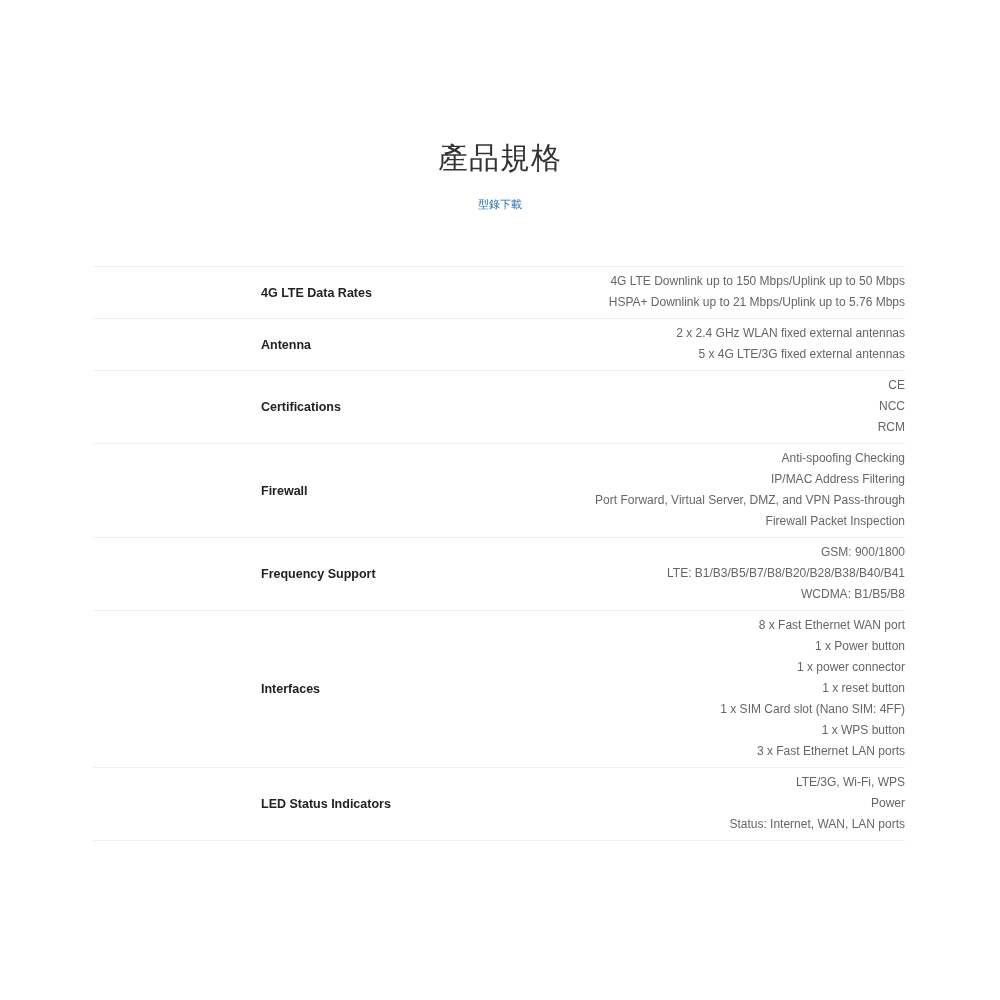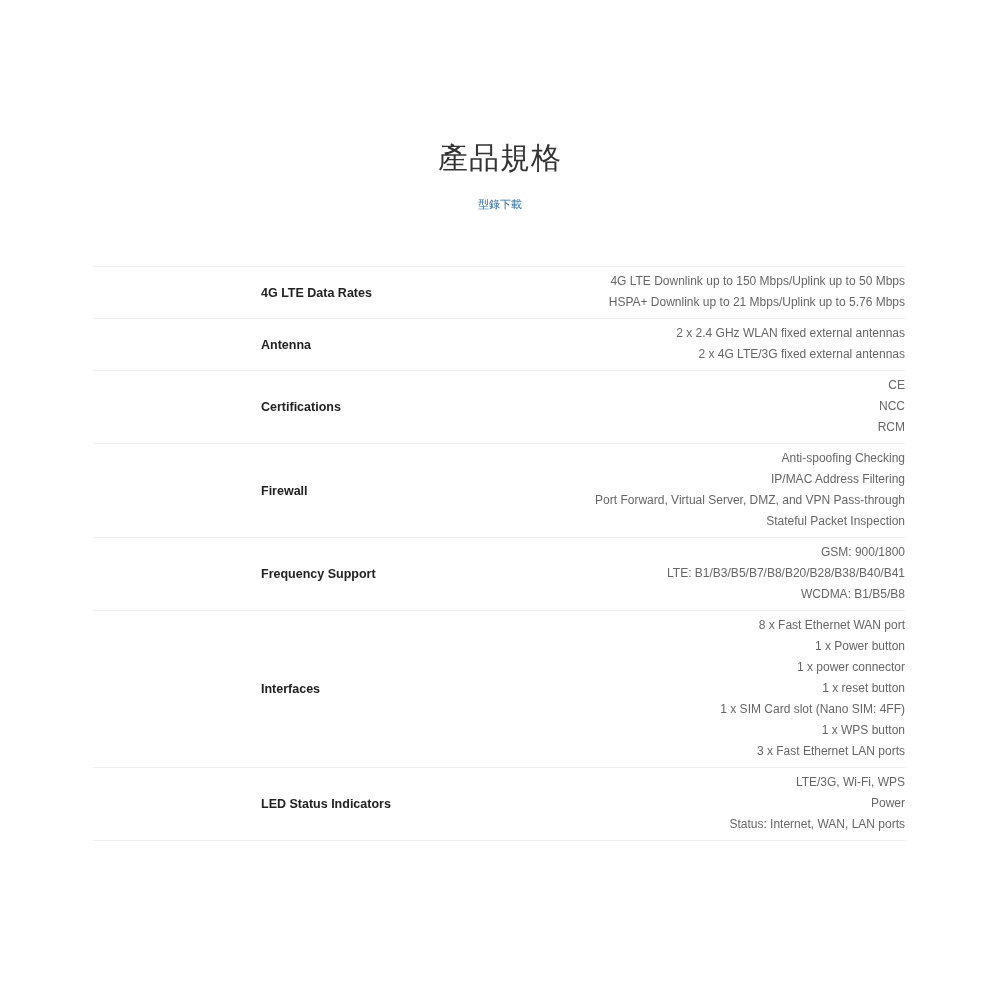--- a/index.html
+++ b/index.html
@@ -93,38 +93,38 @@
       <td class="spec-label">4G LTE Data Rates</td>
       <td class="spec-values">
         <div class="spec-value-line">4G LTE Downlink up to 150 Mbps/Uplink up to 50 Mbps</div>
         <div class="spec-value-line">HSPA+ Downlink up to 21 Mbps/Uplink up to 5.76 Mbps</div>
       </td>
     </tr>
     <tr class="spec-row">
       <td class="spec-label">Antenna</td>
       <td class="spec-values">
         <div class="spec-value-line">2 x 2.4 GHz WLAN fixed external antennas</div>
-        <div class="spec-value-line">2 x 4G LTE/3G fixed external antennas</div>
+        <div class="spec-value-line">5 x 4G LTE/3G fixed external antennas</div>
       </td>
     </tr>
     <tr class="spec-row">
       <td class="spec-label">Certifications</td>
       <td class="spec-values">
         <div class="spec-value-line">CE</div>
         <div class="spec-value-line">NCC</div>
         <div class="spec-value-line">RCM</div>
       </td>
     </tr>
     <tr class="spec-row">
       <td class="spec-label">Firewall</td>
       <td class="spec-values">
         <div class="spec-value-line">Anti-spoofing Checking</div>
         <div class="spec-value-line">IP/MAC Address Filtering</div>
         <div class="spec-value-line">Port Forward, Virtual Server, DMZ, and VPN Pass-through</div>
-        <div class="spec-value-line">Stateful Packet Inspection</div>
+        <div class="spec-value-line">Firewall Packet Inspection</div>
       </td>
     </tr>
     <tr class="spec-row">
       <td class="spec-label">Frequency Support</td>
       <td class="spec-values">
         <div class="spec-value-line">GSM: 900/1800</div>
         <div class="spec-value-line">LTE: B1/B3/B5/B7/B8/B20/B28/B38/B40/B41</div>
         <div class="spec-value-line">WCDMA: B1/B5/B8</div>
       </td>
     </tr>

